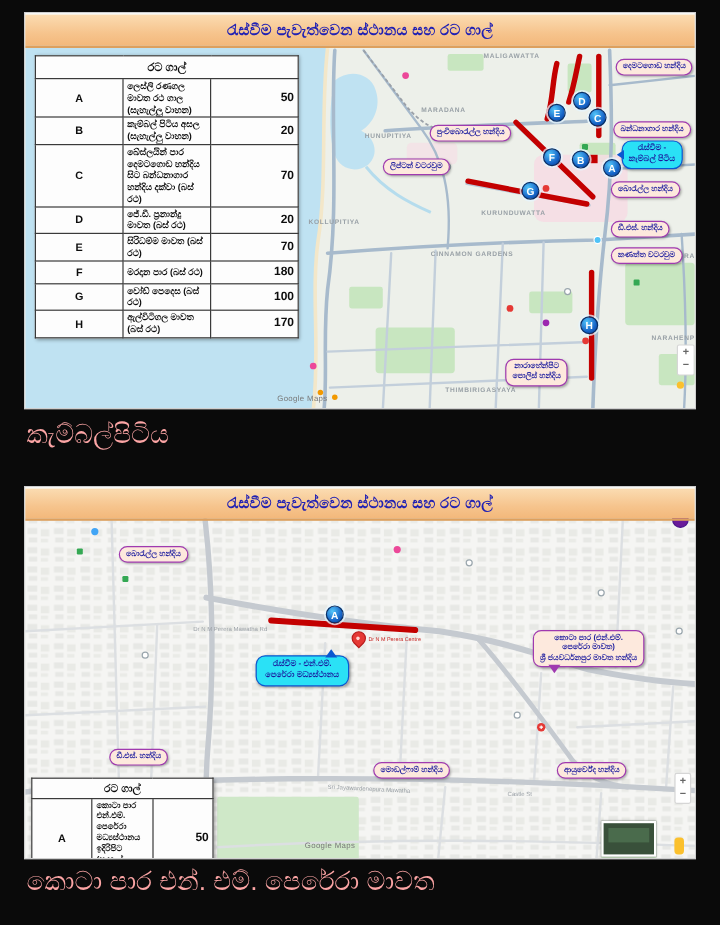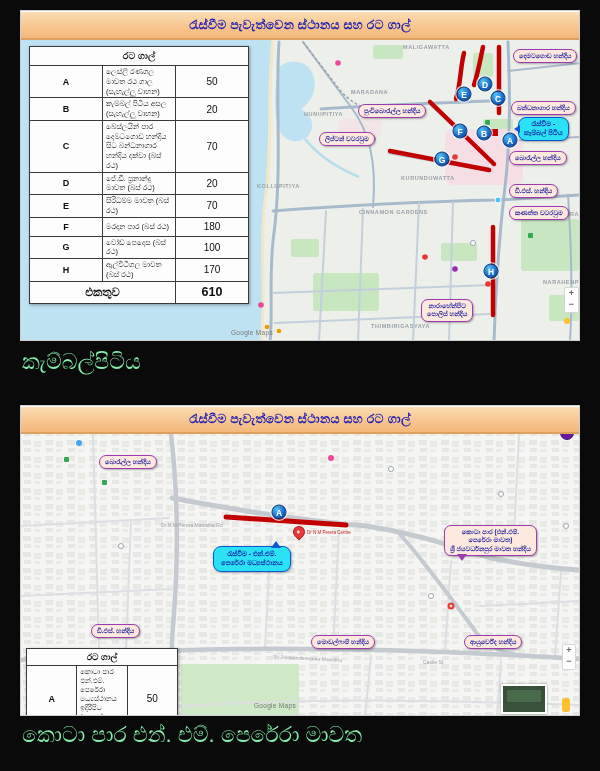--- a/index.html
+++ b/index.html
@@ -11,22 +11,22 @@
     background:linear-gradient(#fbdcb2,#f6c48d 60%,#f3b87b);border-bottom:2px solid #dda05e;
     display:flex;align-items:center;justify-content:center;box-sizing:border-box;border-top:1px solid #fff;}
   .titlebar .t{color:#2121b3;font-weight:bold;font-size:12.5px;letter-spacing:.3px;}
   svg.maplayer{position:absolute;left:0;top:0;z-index:1;}
   
   table.rtable{position:absolute;border-collapse:collapse;background:#fdfdfd;z-index:6;table-layout:fixed;
     box-shadow:1px 1px 3px rgba(0,0,0,.35);}
   .rtable th,.rtable td{border:1px solid #3a3a3a;color:#0d0d0d;padding:1px 3px;vertical-align:middle;}
   .rtable th{font-size:9.5px;font-weight:bold;}
   .rtable td.k{text-align:center;font-weight:bold;font-size:9px;}
-  .rtable td.d{font-size:7.5px;font-weight:normal;line-height:1.3;}
-  .rtable td.v{text-align:center;font-weight:normal;font-size:10px;}
+  .rtable td.d{font-size:7.5px;font-weight:bold;line-height:1.3;}
+  .rtable td.v{text-align:right;font-weight:bold;font-size:10px;}
   .rtable td.tot{text-align:center;font-weight:bold;font-size:11.5px;}
   .rtable td.totv{text-align:center;font-weight:bold;font-size:12.5px;}
   
   .mk{position:absolute;width:15px;height:15px;border-radius:50%;z-index:7;
     background:radial-gradient(circle at 35% 30%,#53c6f9,#1663c7 62%,#0b3e8f);
     border:1.5px solid #082f66;box-shadow:0 0 0 1.5px rgba(230,245,255,.75);
     color:#fff;font-size:8.5px;font-weight:bold;display:flex;align-items:center;justify-content:center;
     transform:translate(-50%,-50%);box-sizing:border-box;}
   
   .co{position:absolute;background:#fde9dd;border:1.2px solid #a03ab0;border-radius:7px;padding:2px 5px;
@@ -41,21 +41,21 @@
     border-left:5px solid transparent;border-right:5px solid transparent;border-top:7px solid #a03ab0;}
   
   .arealabel{position:absolute;font-size:5.5px;letter-spacing:.6px;color:#98a0a6;font-weight:bold;z-index:4;}
   .roadlabel{position:absolute;font-size:5px;color:#9aa0a6;z-index:4;}
   .poilabel{position:absolute;font-size:4.5px;color:#c5221f;z-index:4;}
   .watermark{position:absolute;font-size:6.5px;color:#777;z-index:5;letter-spacing:.3px;}
   
   .pin{position:absolute;width:10px;height:10px;background:#e53935;border:1px solid #b71c1c;
     border-radius:50% 50% 50% 0;transform:translate(-50%,-92%) rotate(-45deg);z-index:7;}
   .pin::after{content:"";position:absolute;left:3px;top:3px;width:3px;height:3px;border-radius:50%;background:#ffd7d4;}
-  .caption{position:absolute;left:22px;color:#86efac;font-size:22px;z-index:2;}
+  .caption{position:absolute;left:22px;color:#fca5a5;font-size:22px;z-index:2;}
   .ctrl{position:absolute;background:#fff;border:1px solid #d6d6d6;border-radius:2px;z-index:6;
     display:flex;flex-direction:column;align-items:center;color:#666;font-weight:bold;}
   .ctrl span{font-size:9px;line-height:11px;cursor:default;}
   .streetview{position:absolute;width:42px;height:26px;background:#39503a;border:2px solid #fff;
     box-shadow:0 0 2px rgba(0,0,0,.4);z-index:6;}
   .streetview i{display:block;margin:4px;height:12px;background:#4a6b4c;}
   .pdot{position:absolute;border-radius:50%;z-index:6;}
 </style>
 </head>
 <body>
@@ -175,24 +175,20 @@
         </tr>
     <tr>
           <td class="k">G</td>
           <td class="d" style="height:16px;">වෝඩ් පෙදෙස (බස් රථ)</td>
           <td class="v">100</td>
         </tr>
     <tr>
           <td class="k">H</td>
           <td class="d" style="height:16px;">ඇල්විටිගල මාවත (බස් රථ)</td>
           <td class="v">170</td>
-        </tr>
-    <tr>
-          <td colspan="2" class="tot" style="height:19px;">එකතුව</td>
-          <td class="totv">610</td>
         </tr>
   </tbody>
     </table>
 
   <div class="mk" style="left:489px;top:129px;">
       <span>A</span>
     </div>
   <div class="mk" style="left:463px;top:122px;">
       <span>B</span>
     </div>

